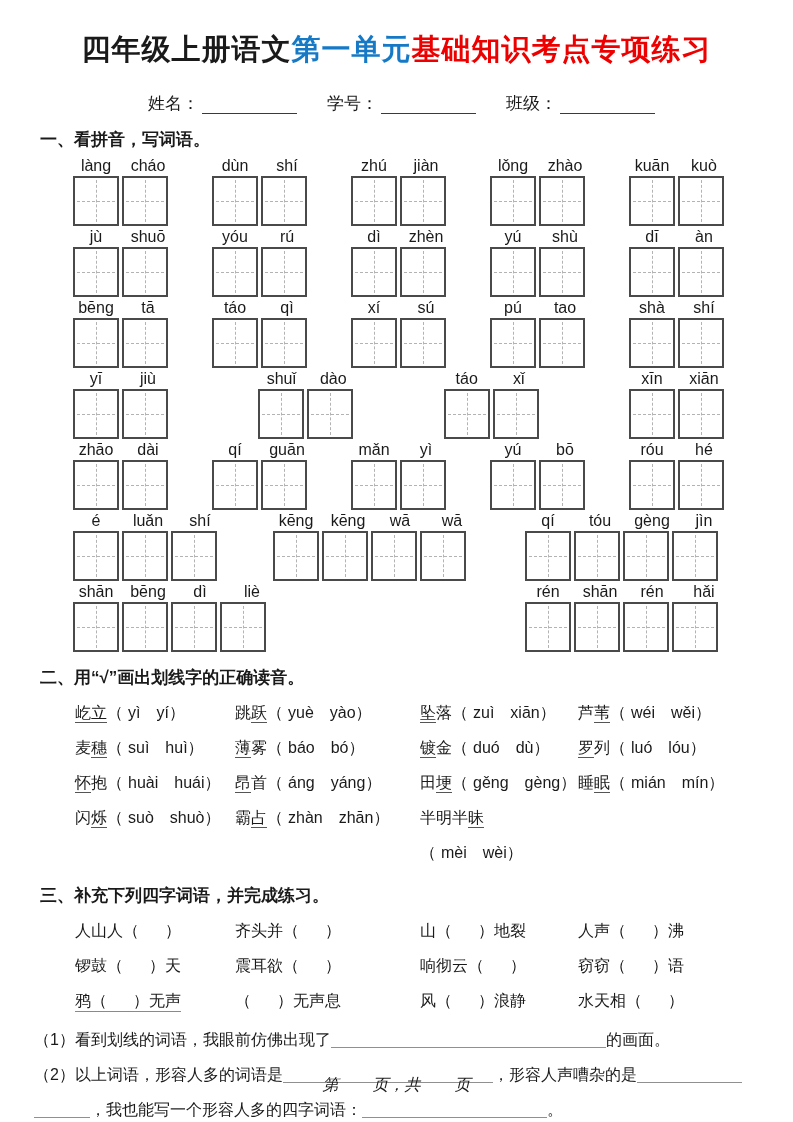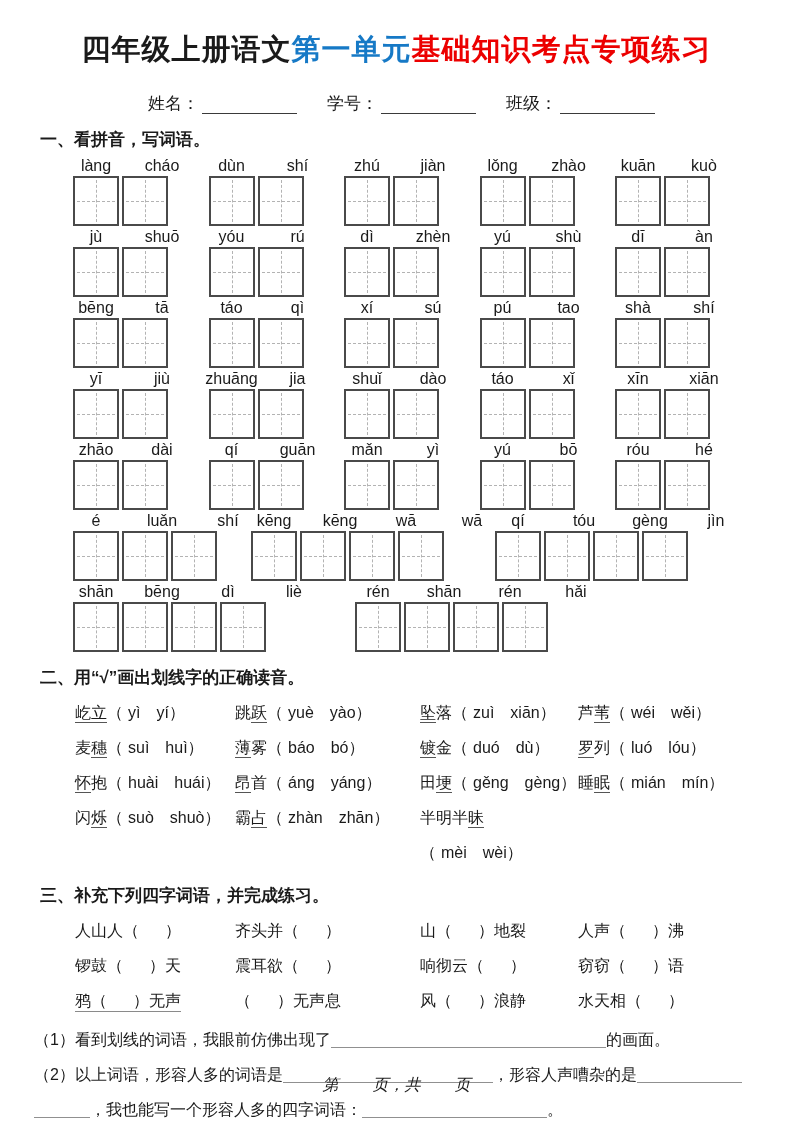--- a/index.html
+++ b/index.html
@@ -20,23 +20,23 @@
   .name-row{display:flex;margin:24px 0 0 148px;gap:30px;font-size:17px;}
   .field{display:flex;align-items:flex-start;}
   .field-label{line-height:20px;}
   .field-blank{width:95px;height:19px;border-bottom:1.6px solid #3a3a3a;margin-left:3px;}
   
   .sec-heading{font-size:17px;font-weight:bold;margin:14px 0 6px 40px;}
   
   .pinyin-grid{margin:2px 66px 0 73px;}
   .pinyin-row{display:flex;margin-bottom:2px;}
   .pinyin-row.spread{justify-content:space-between;}
-  .pinyin-row.left{justify-content:flex-start;gap:38px;}
+  .pinyin-row.left{justify-content:space-between;gap:38px;}
   .pinyin-group{display:flex;flex-direction:column;}
-  .syllables{display:flex;gap:20px;margin-bottom:1px;}
+  .syllables{display:flex;gap:6px;margin-bottom:1px;}
   .syllable{flex:0 0 46px;width:46px;display:flex;justify-content:center;
     font-size:16px;line-height:18px;white-space:nowrap;}
   .boxes{display:flex;gap:3px;}
   .tianzige{
     width:46px;height:50px;box-sizing:border-box;background:#fff;
     border:2px solid var(--box-border,#4a4a4a);position:relative;
   }
   .tianzige::before{
     content:'';position:absolute;left:50%;top:2px;bottom:2px;
     border-left:1px dashed var(--box-guide,#b3b3b3);
@@ -251,30 +251,20 @@
             <div class="tianzige"></div>
             <div class="tianzige"></div>
           </div>
         </div>
       </div>
       <div class="pinyin-row spread">
         <div class="pinyin-group">
           <div class="syllables">
             <span class="syllable">yī</span>
             <span class="syllable">jiù</span>
-          </div>
-          <div class="boxes">
-            <div class="tianzige"></div>
-            <div class="tianzige"></div>
-          </div>
-        </div>
-        <div class="pinyin-group">
-          <div class="syllables">
-            <span class="syllable">zhuāng</span>
-            <span class="syllable">jia</span>
           </div>
           <div class="boxes">
             <div class="tianzige"></div>
             <div class="tianzige"></div>
           </div>
         </div>
         <div class="pinyin-group">
           <div class="syllables">
             <span class="syllable">shuǐ</span>
             <span class="syllable">dào</span>

